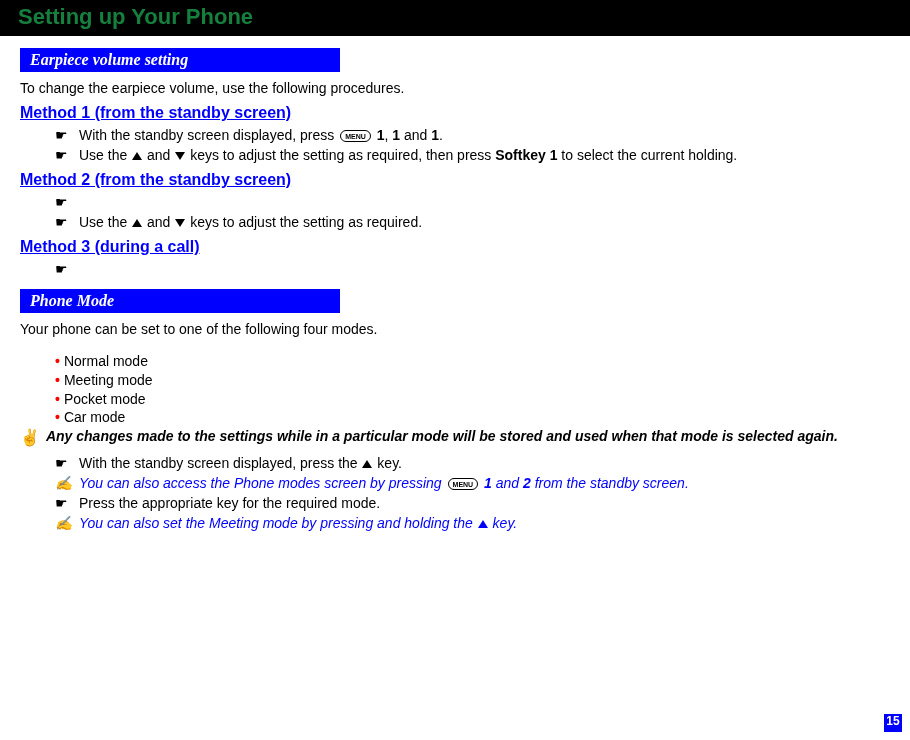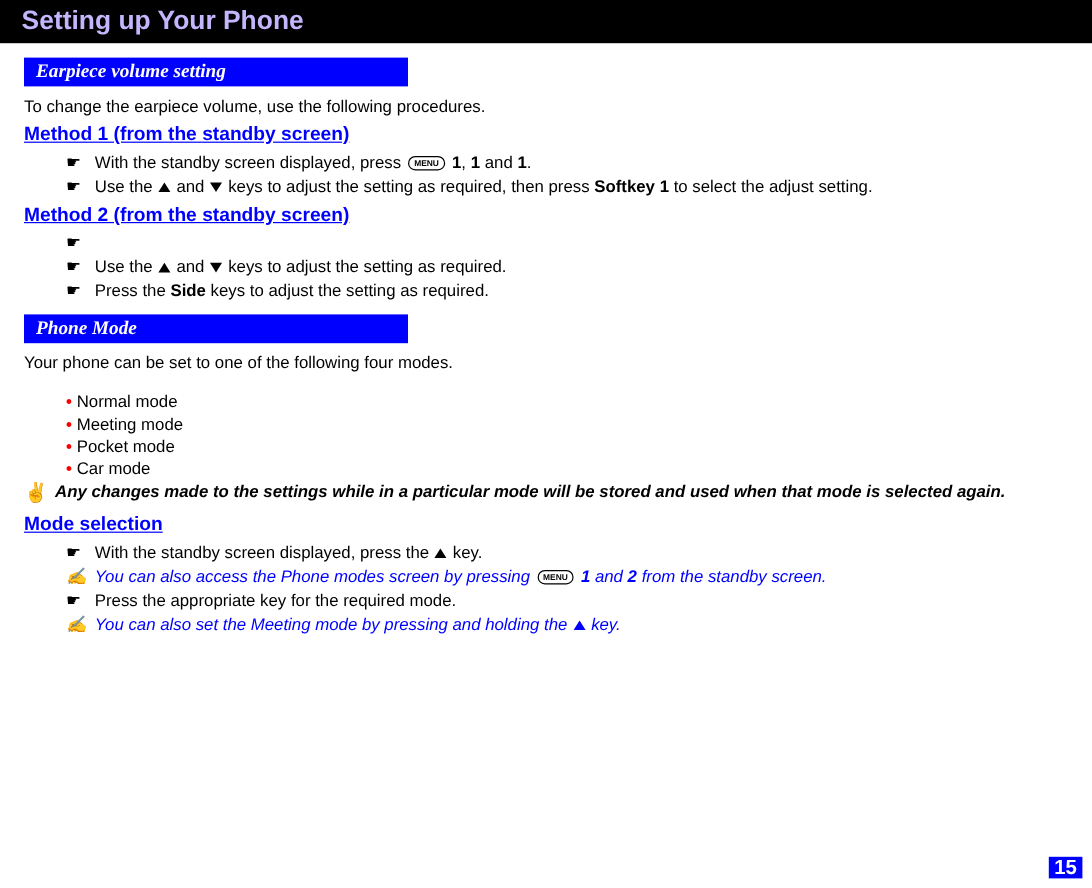--- a/index.html
+++ b/index.html
@@ -6,21 +6,21 @@
     body {
       font-family: Arial, Helvetica, sans-serif;
       font-size: 14px;
       width: 910px;
       height: 740px;
       position: relative;
       background: #fff;
     }
     .title-bar {
       background: #000;
-      color: #c4b5fd;
+      color: #15803d;
       font-family: Arial, Helvetica, sans-serif;
       font-weight: 900;
       font-size: 22px;
       padding: 4px 18px 6px 18px;
       letter-spacing: 0px;
     }
     .content {
       padding: 0 0 0 0;
     }
     .blue-header {
@@ -148,25 +148,24 @@
       vertical-align: middle;
       margin: 0 1px;
     }
     .page-number {
       position: absolute;
       bottom: 8px;
       right: 8px;
       background: #0000ff;
       color: #fff;
       font-weight: bold;
-      font-size: 17px;
-      width: 28px;
+      font-size: 12px;
+      width: 18px;
       height: 18px;
       display: flex;
-      align-items: center;
       justify-content: center;
     }
     .b { font-weight: bold; }
   </style>
 </head>
 <body>
 
 <div class="title-bar">
   <span>Setting up Your Phone</span>
 </div>
@@ -182,40 +181,38 @@
   <div class="method-heading">Method 1 (from the standby screen)</div>
   <div class="bullet-line">
     <span class="pointer-icon">☛</span>
     <span>
       <span>With the standby screen displayed, press </span><span class="menu-badge">MENU</span><span class="b"> 1</span><span>, </span><span class="b">1</span><span> and </span><span class="b">1</span><span>.</span>
     </span>
   </div>
   <div class="bullet-line">
     <span class="pointer-icon">☛</span>
     <span>
-      <span>Use the </span><span class="triangle-up"></span><span> and </span><span class="triangle-down"></span><span> keys to adjust the setting as required, then press </span><span class="b">Softkey 1</span><span> to select the adjust setting.</span>
+      <span>Use the </span><span class="triangle-up"></span><span> and </span><span class="triangle-down"></span><span> keys to adjust the setting as required, then press </span><span class="b">Softkey 1</span><span> to select the current holding.</span>
     </span>
   </div>
 
   <div class="method-heading">Method 2 (from the standby screen)</div>
   <div class="bullet-line">
     <span class="pointer-icon">☛</span>
   </div>
   <div class="bullet-line">
     <span class="pointer-icon">☛</span>
     <span>
       <span>Use the </span><span class="triangle-up"></span><span> and </span><span class="triangle-down"></span><span> keys to adjust the setting as required.</span>
     </span>
   </div>
 
-  <div class="bullet-line">
-    <span class="pointer-icon">☛</span>
-    <span>
-      <span>Press the </span><span class="b">Side</span><span> keys to adjust the setting as required.</span>
-    </span>
+  <div class="method-heading">Method 3 (during a call)</div>
+  <div class="bullet-line">
+    <span class="pointer-icon">☛</span>
   </div>
 
   <div class="blue-header">
     <span>Phone Mode</span>
   </div>
 
   <div class="body-text" style="margin-bottom:16px;">Your phone can be set to one of the following four modes.</div>
 
   <div class="mode-list">
     <div class="mode-item">
@@ -234,21 +231,20 @@
         <span class="red-dot">•</span>
         <span>Car mode</span>
       </div>
   </div>
 
   <div class="hand-line">
     <span class="hand-icon">✌</span>
     <span>Any changes made to the settings while in a particular mode will be stored and used when that mode is selected again.</span>
   </div>
 
-  <div class="method-heading">Mode selection</div>
 
   <div class="bullet-line">
     <span class="pointer-icon">☛</span>
     <span>
       <span>With the standby screen displayed, press the </span><span class="triangle-up"></span><span> key.</span>
     </span>
   </div>
 
   <div class="note-line">
     <span class="note-pointer">✍</span>

